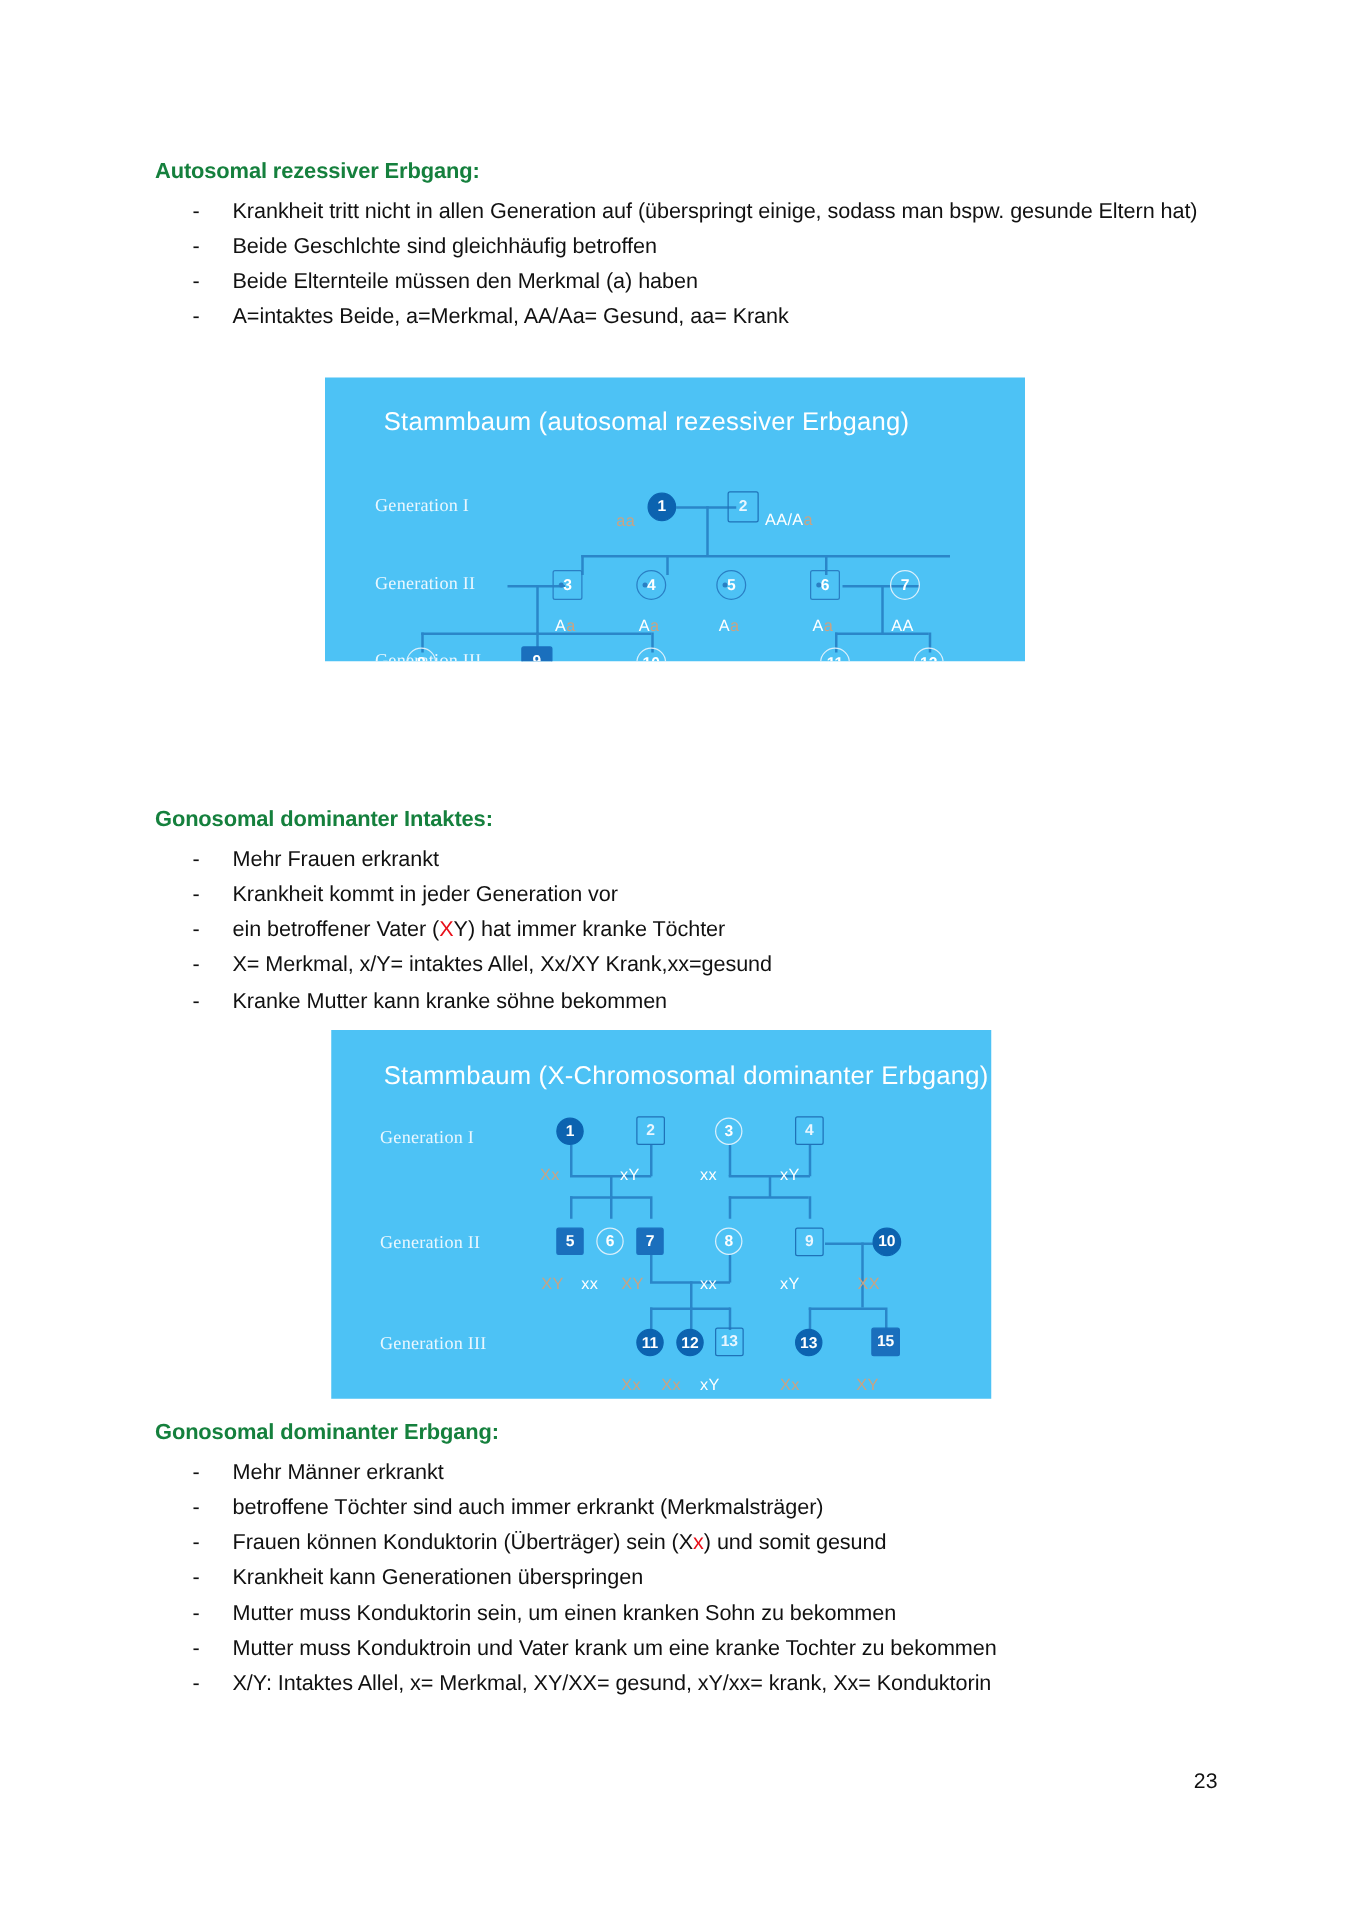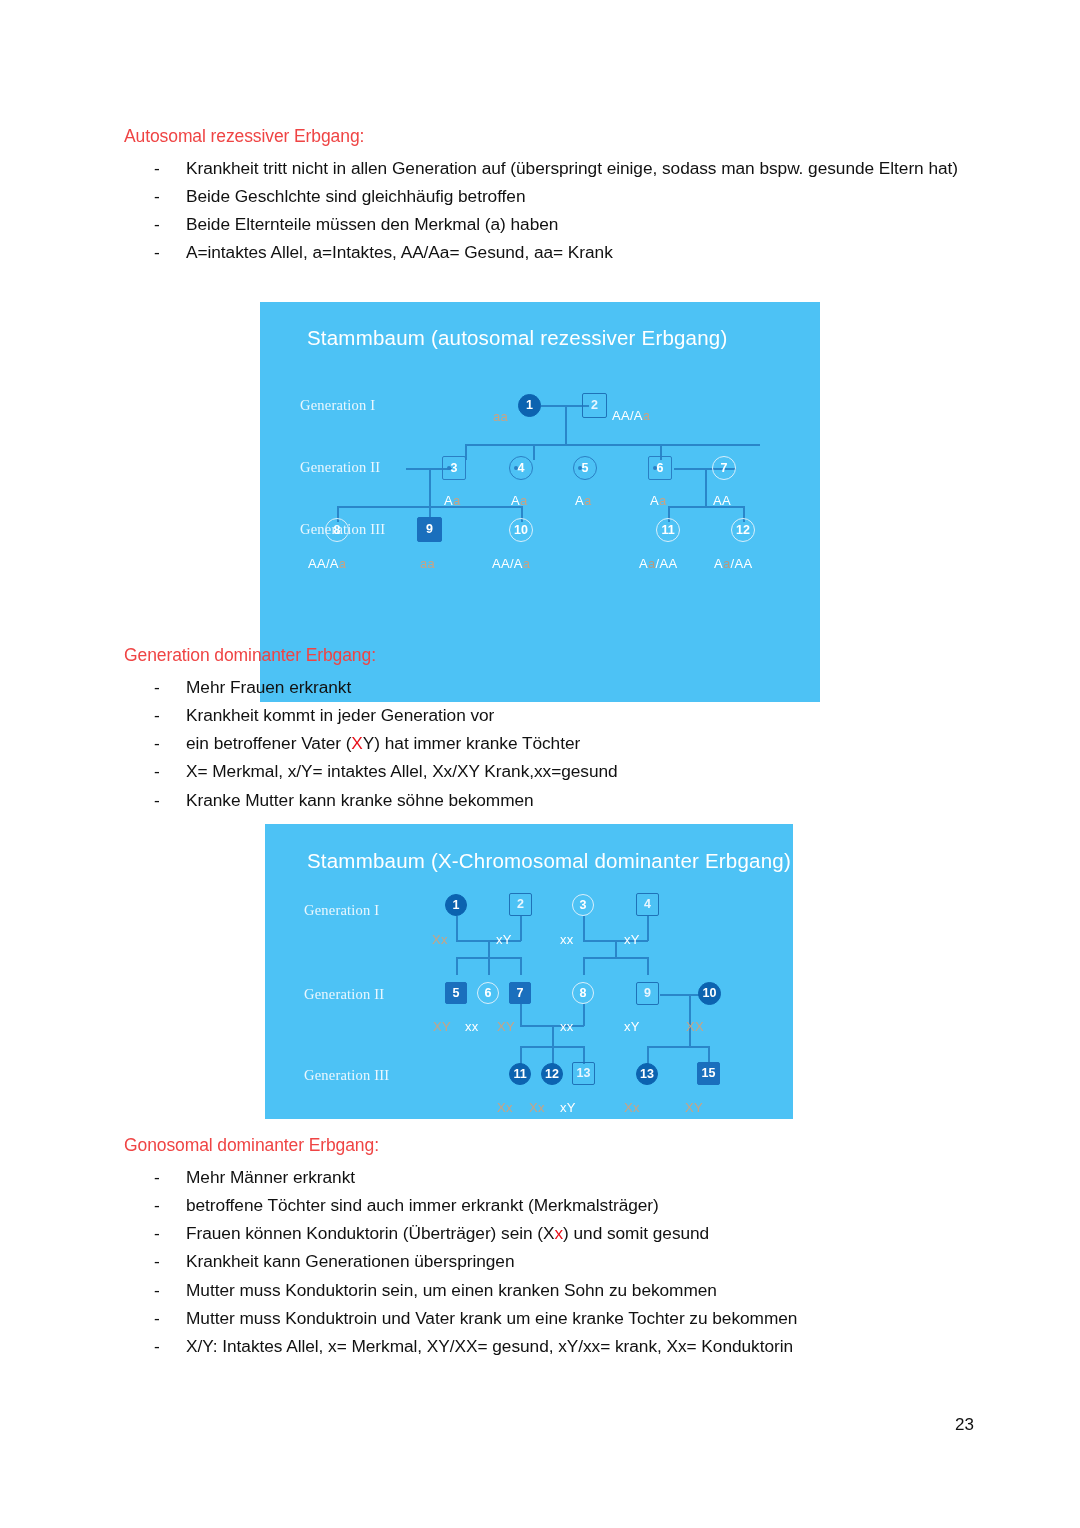--- a/index.html
+++ b/index.html
@@ -17,22 +17,22 @@
   }
 
   
   .section {
     position: absolute;
     left: 124px;
     width: 860px;
   }
   .section-heading {
     font-size: 17.5px;
-    font-weight: normal;
-    color: #ef4444;
+    font-weight: bold;
+    color: #15803d;
     letter-spacing: -0.1px;
     margin: 0 0 6px 0;
     line-height: 1.25;
   }
   .bullets {
     list-style: none;
     margin: 0;
     padding: 0;
   }
   .bullets li {
@@ -160,25 +160,25 @@
 </style>
 </head>
 <body>
 
 <div class="section" style="top:126px;">
   <div class="section-heading">Autosomal rezessiver Erbgang:</div>
   <ul class="bullets">
     <li><span class="dash">-</span><span>Krankheit tritt nicht in allen Generation auf (überspringt einige, sodass man bspw. gesunde Eltern hat)</span></li>
     <li><span class="dash">-</span><span>Beide Geschlchte sind gleichhäufig betroffen</span></li>
     <li><span class="dash">-</span><span>Beide Elternteile müssen den Merkmal (a) haben</span></li>
-    <li><span class="dash">-</span><span>A=intaktes Allel, a=Intaktes, AA/Aa= Gesund, aa= Krank</span></li>
+    <li><span class="dash">-</span><span>A=intaktes Beide, a=Merkmal, AA/Aa= Gesund, aa= Krank</span></li>
   </ul>
 </div>
 
-<div class="pedigree" style="left:260px; top:302px; width:560px; height:400px;">
+<div class="pedigree" style="left:260px; top:302px; width:560px; height:227px;">
 
   <div class="ped-title" style="left:47px; top:24px;">Stammbaum (autosomal rezessiver Erbgang)</div>
 
   <div class="gen-label" style="left:40px; top:95px;">Generation I</div>
   <div class="gen-label" style="left:40px; top:157px;">Generation II</div>
   <div class="gen-label" style="left:40px; top:219px;">Generation III</div>
 
   <div class="ln h" style="left:281px; top:103px; width:48px;"></div>
   <div class="ln v" style="left:305px; top:103px; height:40px;"></div>
   <div class="ln h" style="left:205px; top:142px; width:295px;"></div>
@@ -230,21 +230,21 @@
   <div class="geno" style="left:232px; top:245px;">AA/A<span class="tan">a</span></div>
 
   <div class="node circle n-open" style="left:396px; top:216px; width:24px; height:24px;">11</div>
   <div class="geno" style="left:379px; top:245px;">A<span class="tan-d">a</span>/AA</div>
 
   <div class="node circle n-open" style="left:471px; top:216px; width:24px; height:24px;">12</div>
   <div class="geno" style="left:454px; top:245px;">A<span class="tan-d">a</span>/AA</div>
 </div>
 
 <div class="section" style="top:645px;">
-  <div class="section-heading"><span>Generation dominanter Erbgang</span><span>:</span></div>
+  <div class="section-heading"><span>Gonosomal dominanter Intaktes</span><span>:</span></div>
   <ul class="bullets">
     <li><span class="dash">-</span><span>Mehr Frauen erkrankt</span></li>
     <li><span class="dash">-</span><span>Krankheit kommt in jeder Generation vor</span></li>
     <li><span class="dash">-</span><span>ein betroffener Vater (<span class="red">X</span>Y) hat immer kranke Töchter</span></li>
     <li><span class="dash">-</span><span>X= Merkmal, x/Y= intaktes Allel, Xx/XY Krank,xx=gesund</span></li>
     <li><span class="dash">-</span><span>Kranke Mutter kann kranke söhne bekommen</span></li>
   </ul>
 </div>
 
 <div class="pedigree" style="left:265px; top:824px; width:528px; height:295px;">

